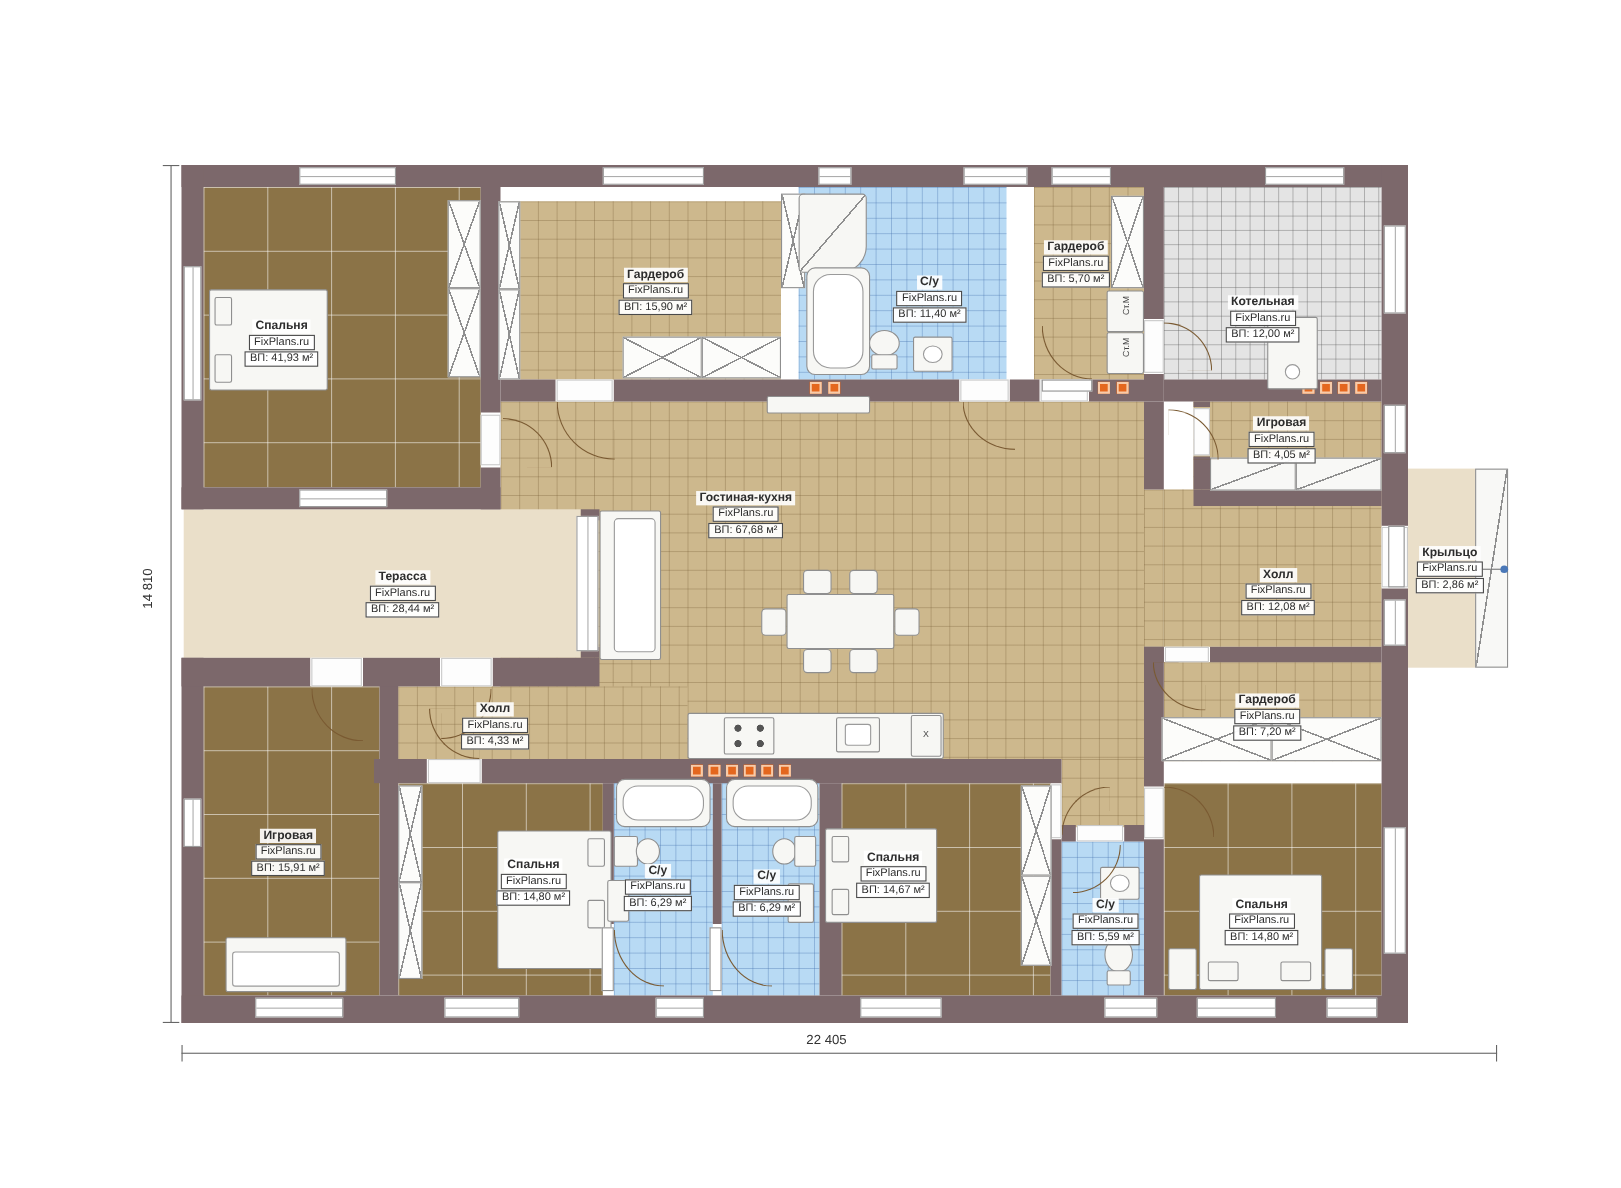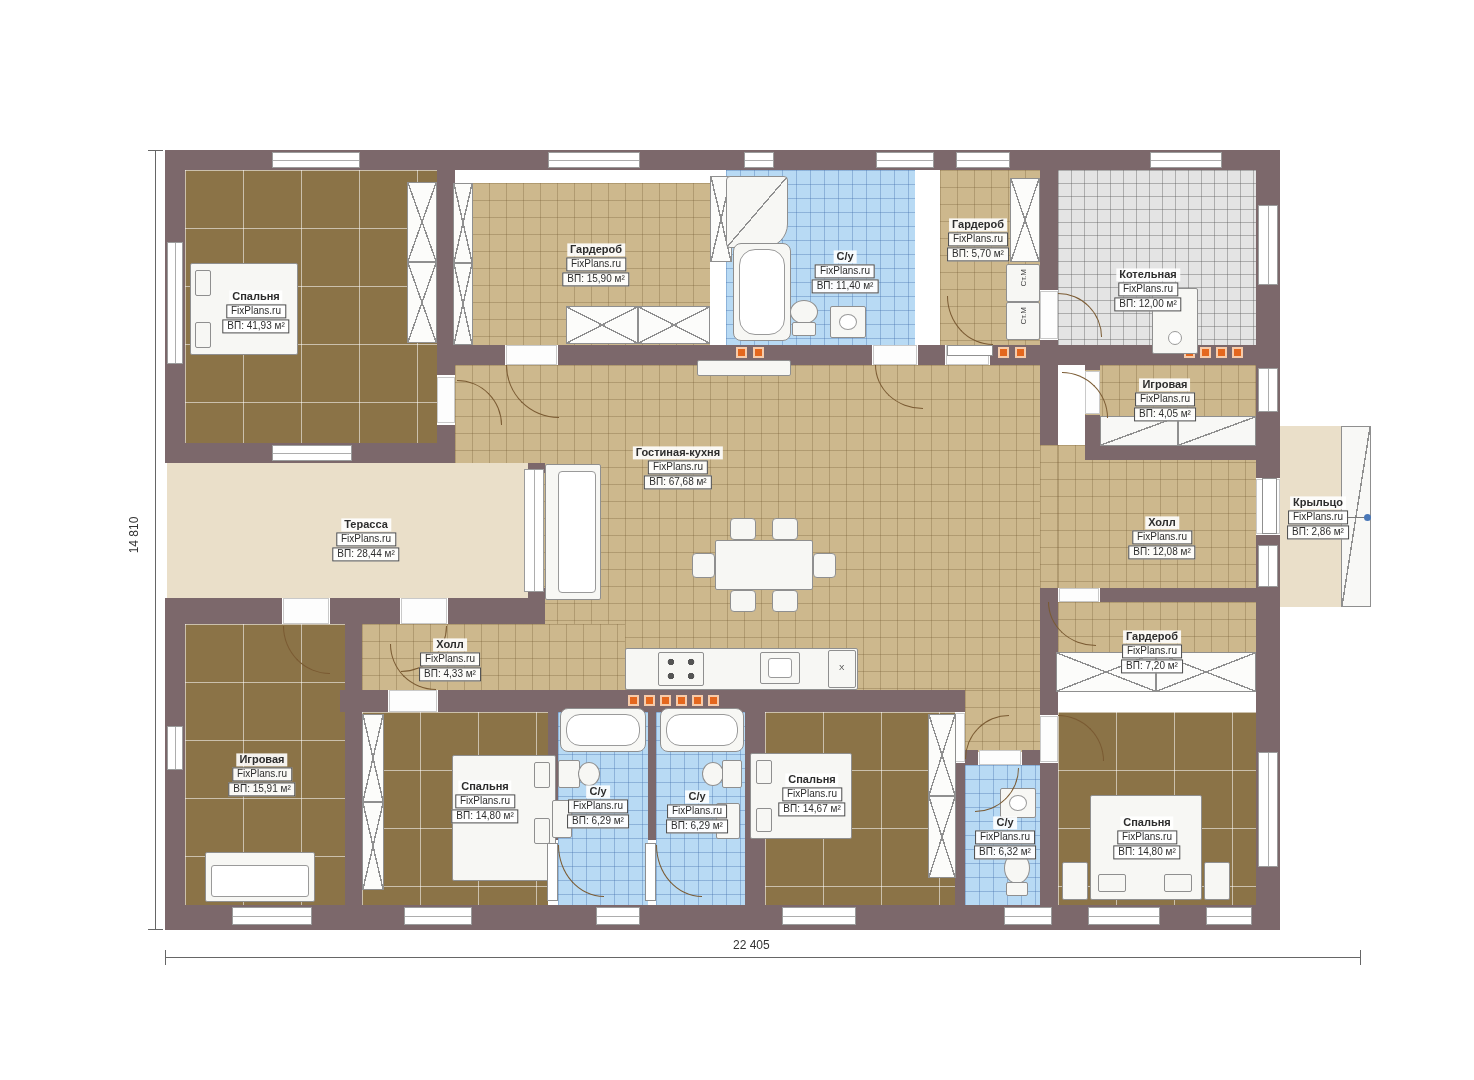--- a/index.html
+++ b/index.html
@@ -367,21 +367,21 @@
     <div class="rarea">ВП: 6,29 м²</div>
   </div>
   <div class="label" style="left:812px;top:795px;">
     <div class="rname">Спальня</div>
     <div class="rbrand">FixPlans.ru</div>
     <div class="rarea">ВП: 14,67 м²</div>
   </div>
   <div class="label" style="left:1005px;top:838px;">
     <div class="rname">С/у</div>
     <div class="rbrand">FixPlans.ru</div>
-    <div class="rarea">ВП: 6,32 м²</div>
+    <div class="rarea">ВП: 5,59 м²</div>
   </div>
   <div class="label" style="left:1147px;top:838px;">
     <div class="rname">Спальня</div>
     <div class="rbrand">FixPlans.ru</div>
     <div class="rarea">ВП: 14,80 м²</div>
   </div>
 
   <div class="leader-line" style="left:1345px;top:517px;width:22px;"></div>
   <div class="leader-dot" style="left:1364px;top:514px;"></div>
 

